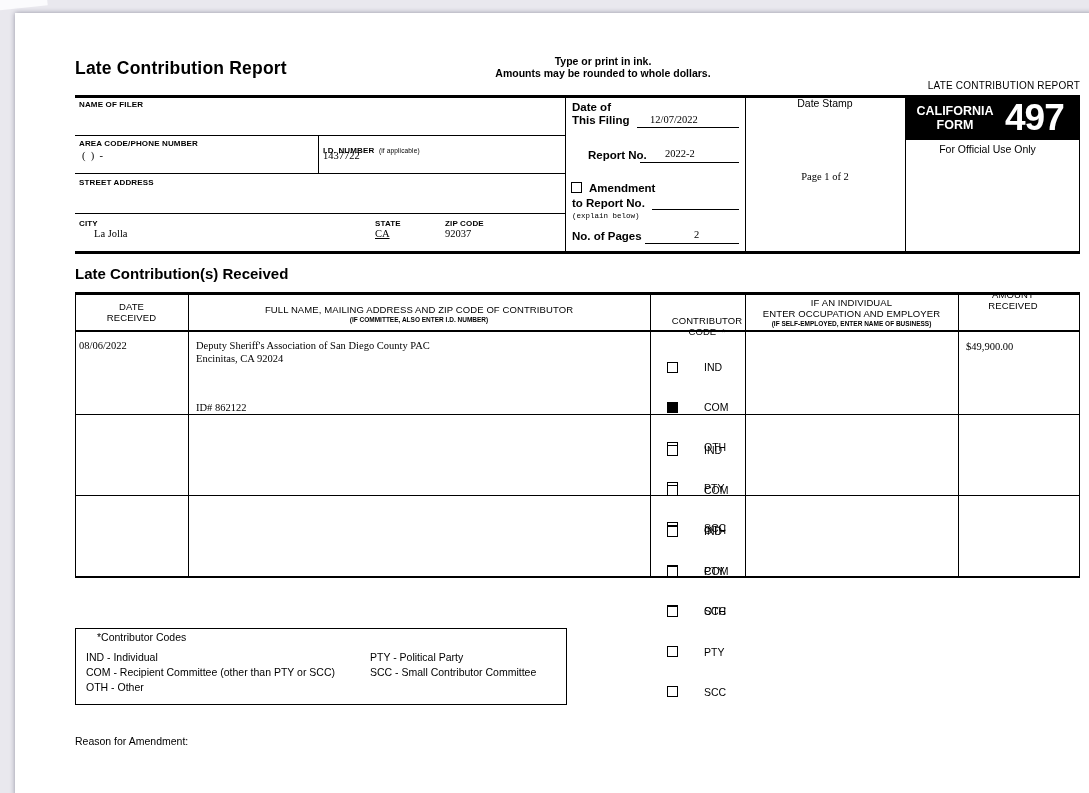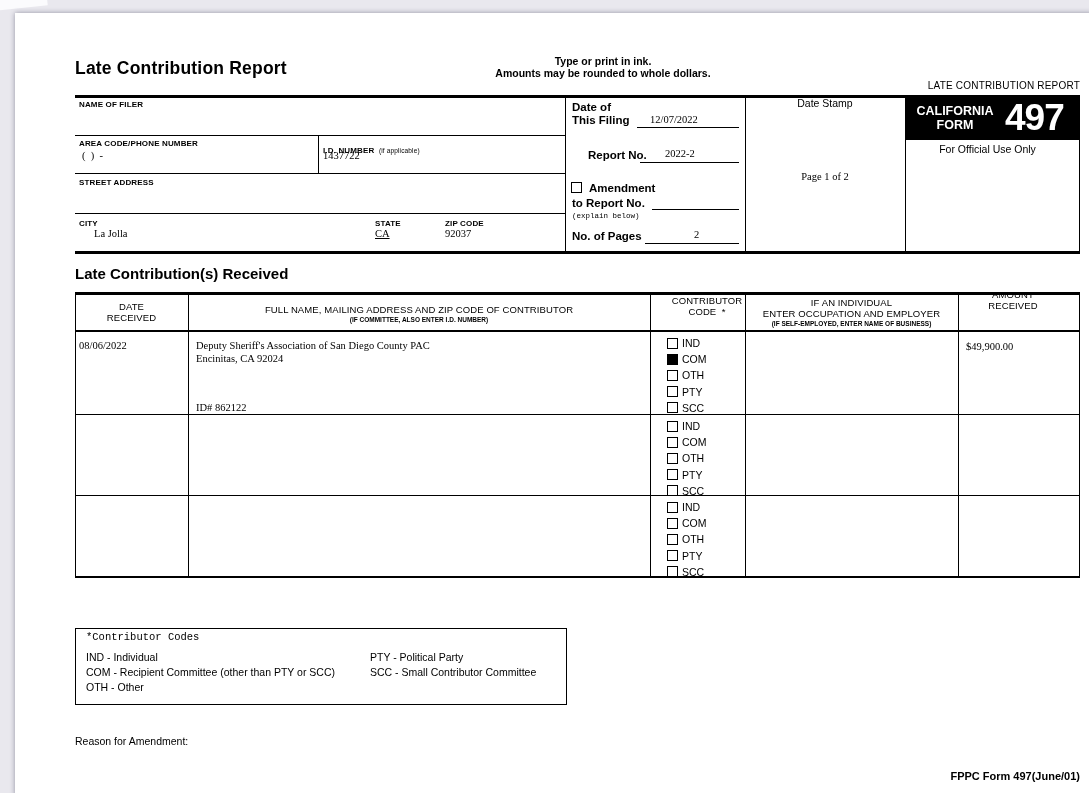--- a/index.html
+++ b/index.html
@@ -21,21 +21,21 @@
   .lbl-note { font-size:6.5px; font-weight:normal; }
   .serif { font-family:"Liberation Serif", serif; font-size:10.5px; line-height:13px; }
   .bfield { font-size:11.5px; font-weight:bold; line-height:13.5px; }
   .small-note { font-size:7.5px; }
   .section-title { font-size:15px; font-weight:bold; }
   .th { font-size:9.5px; text-align:center; line-height:11px; letter-spacing:.1px; }
   .th-sub { font-size:6.5px; font-weight:bold; text-align:center; line-height:8px; margin-top:1px; }
   .cb { display:inline-block; width:11px; height:11px; border:1.3px solid #000; background:#fff; flex:0 0 auto; }
   .cb.checked { background:#000; }
   .code-stack { position:absolute; display:flex; flex-direction:column; gap:4.2px; }
-  .code-item { display:flex; align-items:center; gap:4px; }
+  .code-item { display:flex; align-items:center; gap:26px;margin-top:24px; }
   .cb-label { font-size:10.5px; }
   .badge { position:absolute; left:905px; top:95px; width:175px; height:45px; background:#000;
        color:#fff; display:flex; align-items:center; }
   .badge-left { width:100px; text-align:center; font-weight:bold; font-size:12.5px; line-height:14px; }
   .badge-num { flex:1; text-align:left; font-weight:bold; font-size:37px; letter-spacing:-1px; }
   .official { font-size:10.5px; text-align:center; }
   .legend-box { position:absolute; left:75px; top:628px; width:492px; height:77px; border:1.5px solid #000; }
   .legend-item { font-size:10.5px; line-height:15px; }
   .footer-ref { font-size:11px; font-weight:bold; text-align:right; }
   .pre { white-space:pre; }
@@ -131,21 +131,21 @@
     <div class="vl" style="left:1079px; top:292px; height:285px;"></div>
 
     <div class="abs th" style="left:75px; top:301px; width:113px;">
       <div>DATE</div>
       <div>RECEIVED</div>
     </div>
     <div class="abs" style="left:188px; top:304px; width:462px;">
       <div class="th">FULL NAME, MAILING ADDRESS AND ZIP CODE OF CONTRIBUTOR</div>
       <div class="th-sub">(IF COMMITTEE, ALSO ENTER I.D. NUMBER)</div>
     </div>
-    <div class="abs th" style="left:650px; top:295px; width:95px;padding-left:19px;">
+    <div class="abs th" style="left:650px; top:315px; width:95px;padding-left:19px;">
       <div>CONTRIBUTOR</div>
       <div class="pre">CODE  *</div>
     </div>
     <div class="abs" style="left:745px; top:297px; width:213px;">
       <div class="th">IF AN INDIVIDUAL</div>
       <div class="th">ENTER OCCUPATION AND EMPLOYER</div>
       <div class="th-sub">(IF SELF-EMPLOYED, ENTER NAME OF BUSINESS)</div>
     </div>
     <div class="abs th" style="left:958px; top:289px; width:110px;">
       <div>AMOUNT</div>
@@ -231,24 +231,23 @@
           <span class="cb"></span>
           <span class="cb-label">PTY</span>
         </div>
       <div class="code-item">
           <span class="cb"></span>
           <span class="cb-label">SCC</span>
         </div>
     </div>
 
     <div class="legend-box"></div>
-    <div class="abs legend-item" style="left:86px; top:630px;font-family:Liberation Mono, monospace;">*Contributor Codes</div>
+    <div class="abs legend-item" style="left:97px; top:630px;">*Contributor Codes</div>
     <div class="abs legend-item" style="left:86px; top:650px;">IND - Individual</div>
     <div class="abs legend-item" style="left:86px; top:665px;">COM - Recipient Committee (other than PTY or SCC)</div>
     <div class="abs legend-item" style="left:86px; top:680px;">OTH - Other</div>
     <div class="abs legend-item" style="left:370px; top:650px;">PTY - Political Party</div>
     <div class="abs legend-item" style="left:370px; top:665px;">SCC - Small Contributor Committee</div>
 
     <div class="abs" style="left:75px; top:735px; font-size:10.5px;text-align:center;">Reason for Amendment:</div>
-    <div class="abs footer-ref" style="left:780px; top:770px; width:300px;">FPPC Form 497(June/01)</div>
 
   </div>
 </div>
 
 </body></html>

